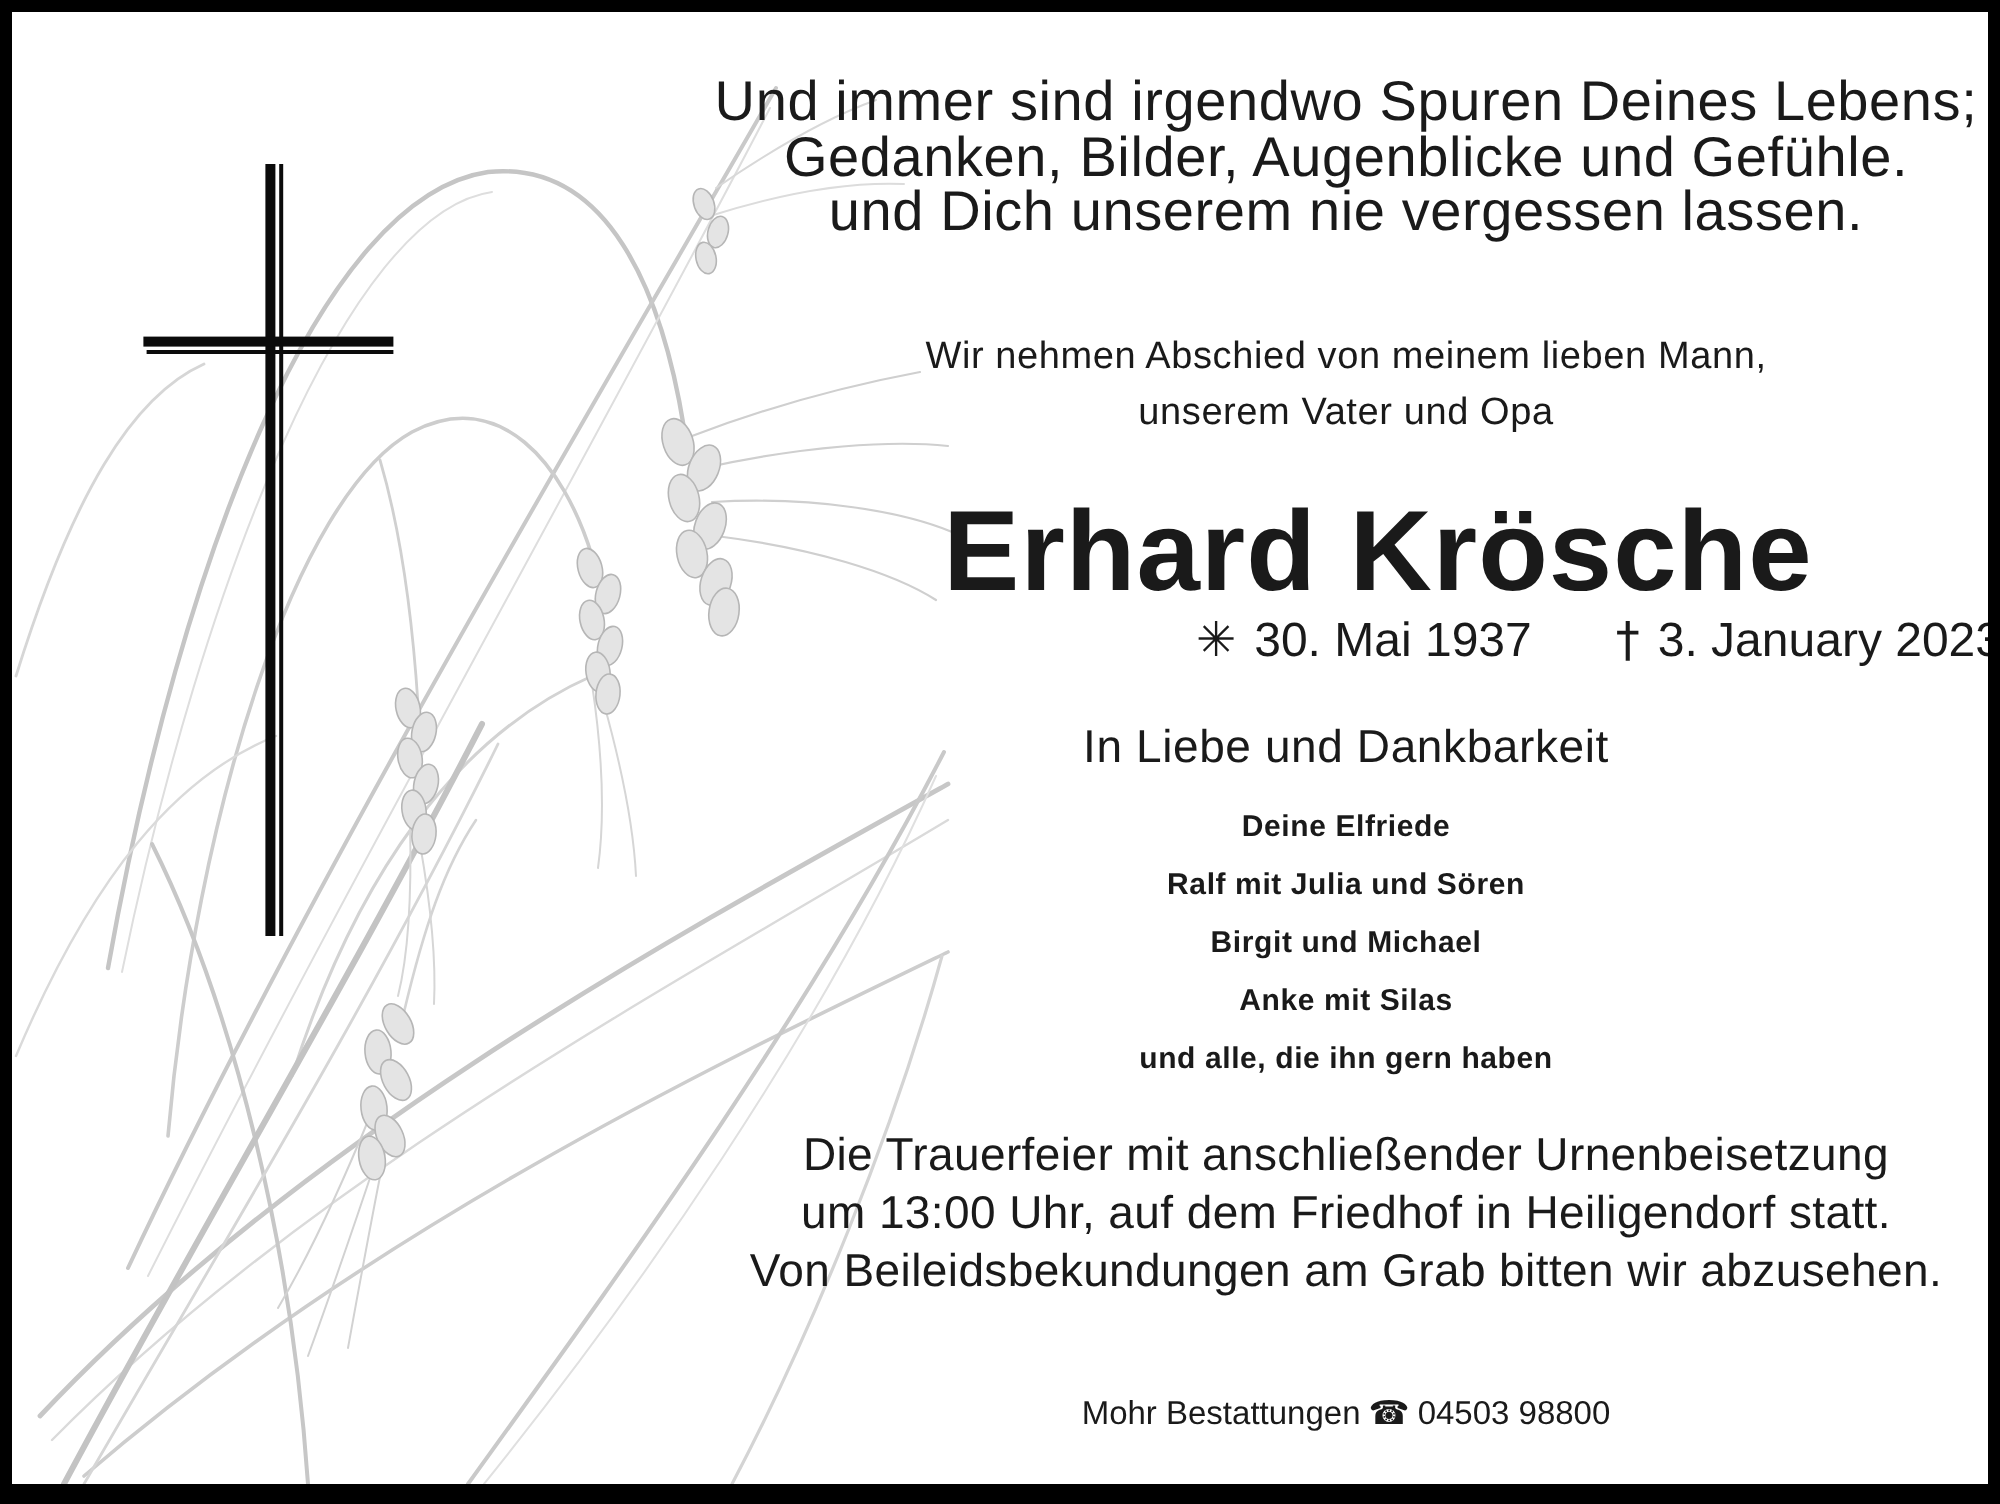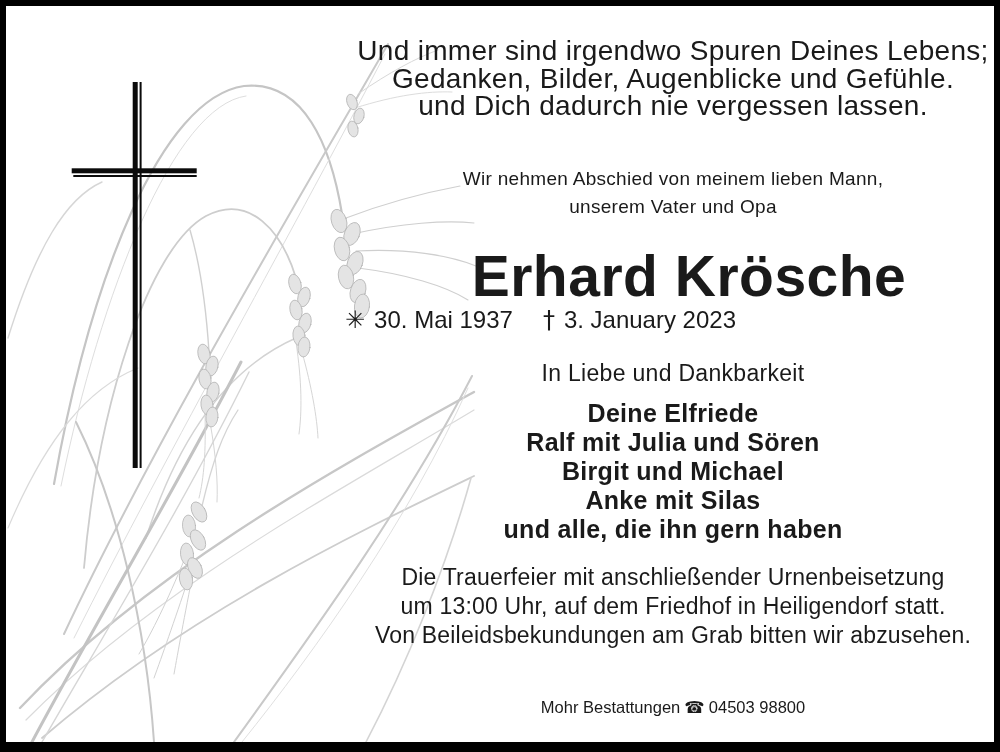--- a/index.html
+++ b/index.html
@@ -12,24 +12,24 @@
     border-width:6px 6px 10px 6px;
     overflow:hidden;
     font-family:"Liberation Sans","DejaVu Sans",sans-serif;
     color:#1a1a1a;
   }
   .art{position:absolute;left:0;top:0;width:470px;height:736px;}
   .block{position:absolute;left:339px;width:656px;text-align:center;white-space:nowrap;}
   .epigraph{top:31px;font-size:28px;line-height:27.5px;letter-spacing:.3px;}
   .intro{top:159px;font-size:19px;line-height:28px;letter-spacing:.3px;}
   .name{top:222px;font-size:57px;line-height:64px;font-weight:700;letter-spacing:.5px;margin:16px;}
-  .dates{top:299px;font-size:24px;line-height:30px;display:flex;justify-content:flex-start;gap:30px;}
+  .dates{top:299px;font-size:24px;line-height:30px;display:flex;justify-content:flex-end;gap:42px;}
   .dates .sym{font-family:"DejaVu Sans",sans-serif;margin-right:9px;}
   .tribute{top:353px;font-size:23px;line-height:28px;letter-spacing:.3px;}
-  .mourners{top:393px;font-size:25px;line-height:29px;font-weight:700;letter-spacing:.3px;}
+  .mourners{top:393px;font-size:15px;line-height:29px;font-weight:700;letter-spacing:.3px;}
   .announcement{top:557px;font-size:23px;line-height:29px;letter-spacing:.2px;}
   .footer{top:691px;font-size:16.5px;line-height:20px;}
   .footer .sym{font-family:"DejaVu Sans",sans-serif;margin:0 4px;}
 </style>
 </head>
 <body>
 
 <div class="page">
 
   <svg class="art" viewBox="0 0 470 736" aria-hidden="true">
@@ -111,21 +111,21 @@
       <rect x="126.7" y="76" width="5" height="386"></rect>
       <rect x="133.6" y="76" width="2" height="386"></rect>
       <rect x="65.7" y="162.3" width="125" height="5"></rect>
       <rect x="67.3" y="169" width="123.4" height="2"></rect>
     </g>
   </svg>
 
   <div class="block epigraph">
     <div>Und immer sind irgendwo Spuren Deines Lebens;</div>
     <div>Gedanken, Bilder, Augenblicke und Gefühle.</div>
-    <div>und Dich dadurch nie vergessen lassen.</div>
+    <div>und Dich unserem nie vergessen lassen.</div>
   </div>
 
   <div class="block intro">
     <div>Wir nehmen Abschied von meinem lieben Mann,</div>
     <div>unserem Vater und Opa</div>
   </div>
 
   <h1 class="block name">Erhard Krösche</h1>
 
   <div class="block dates">

